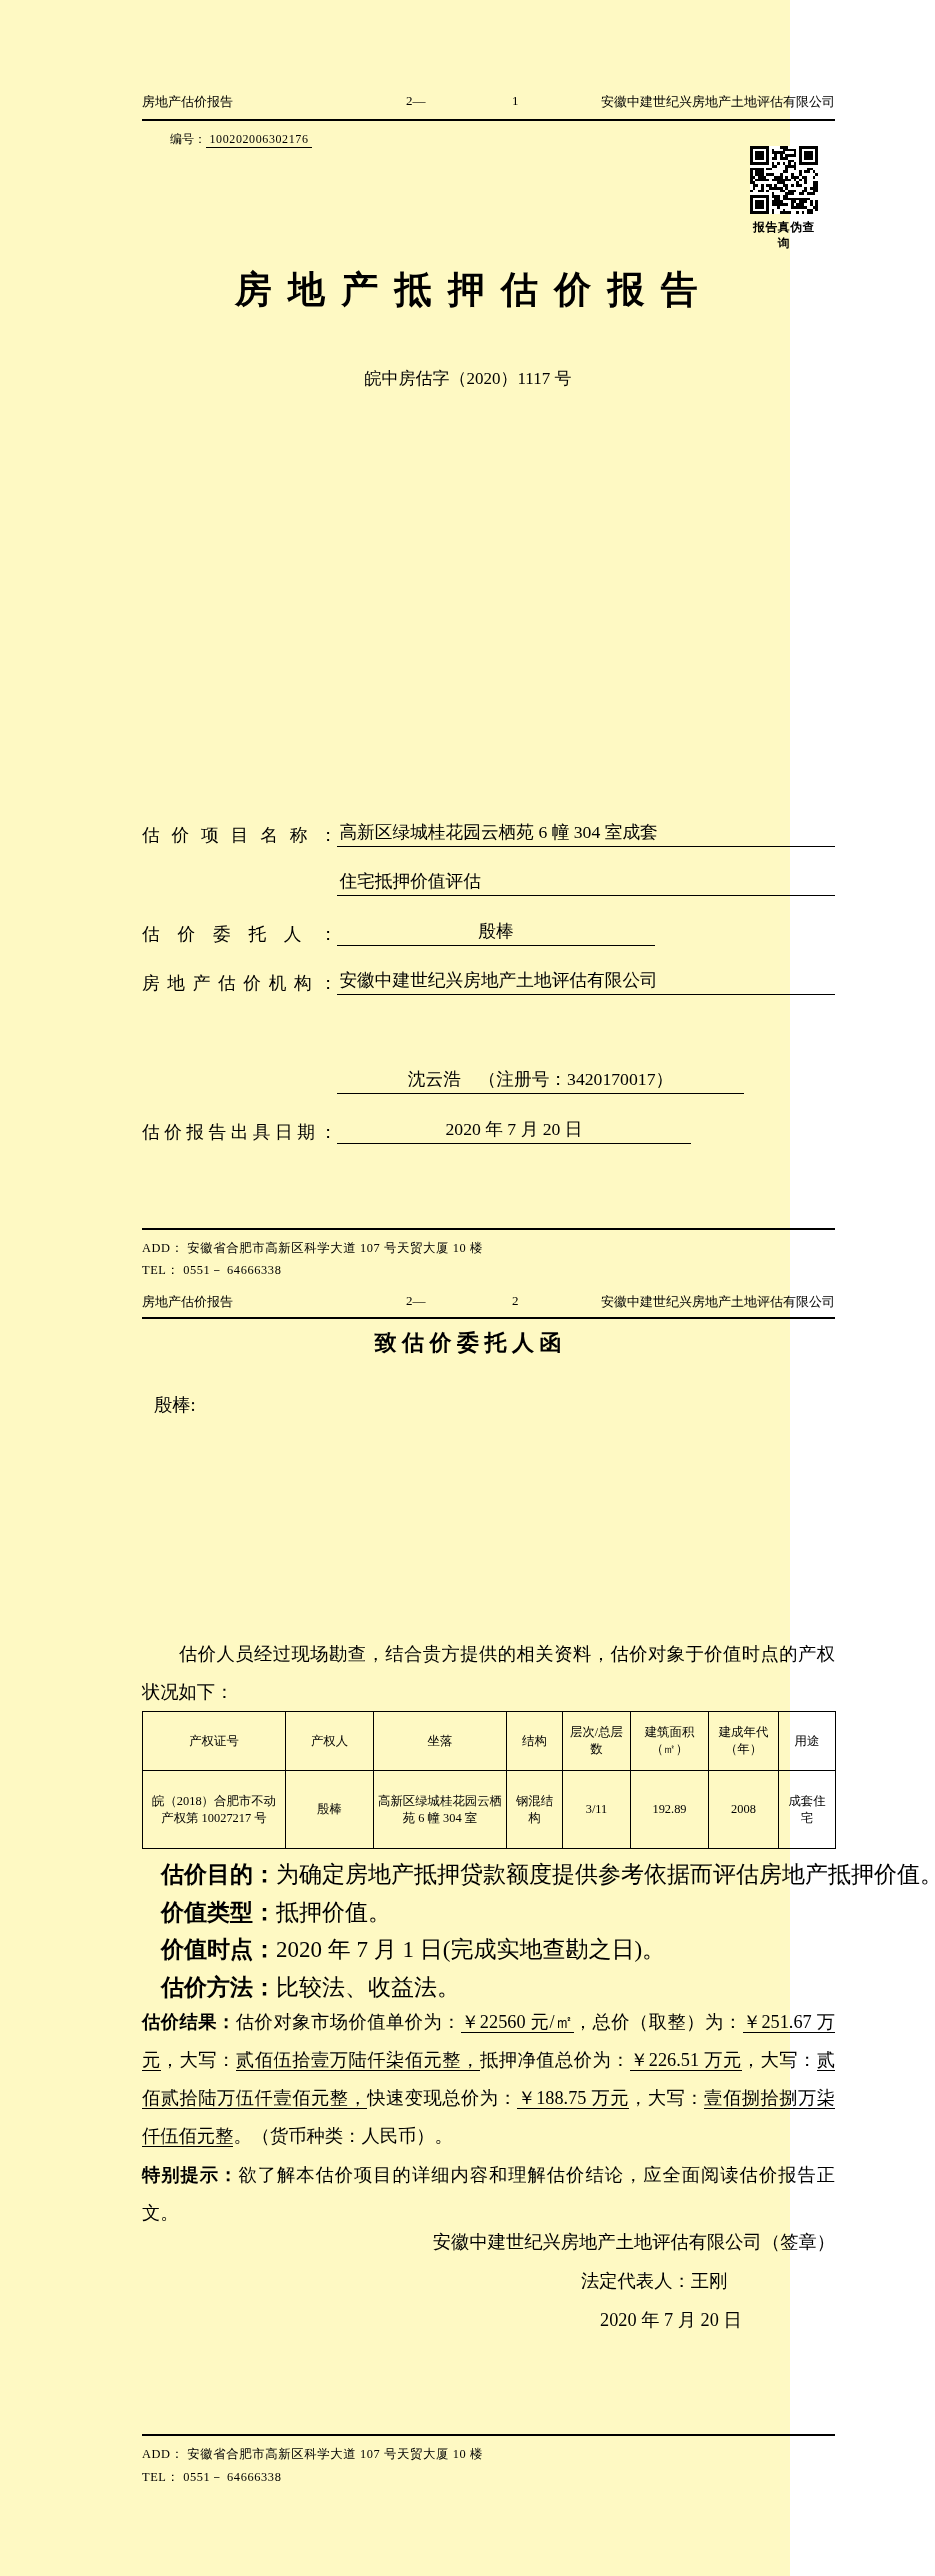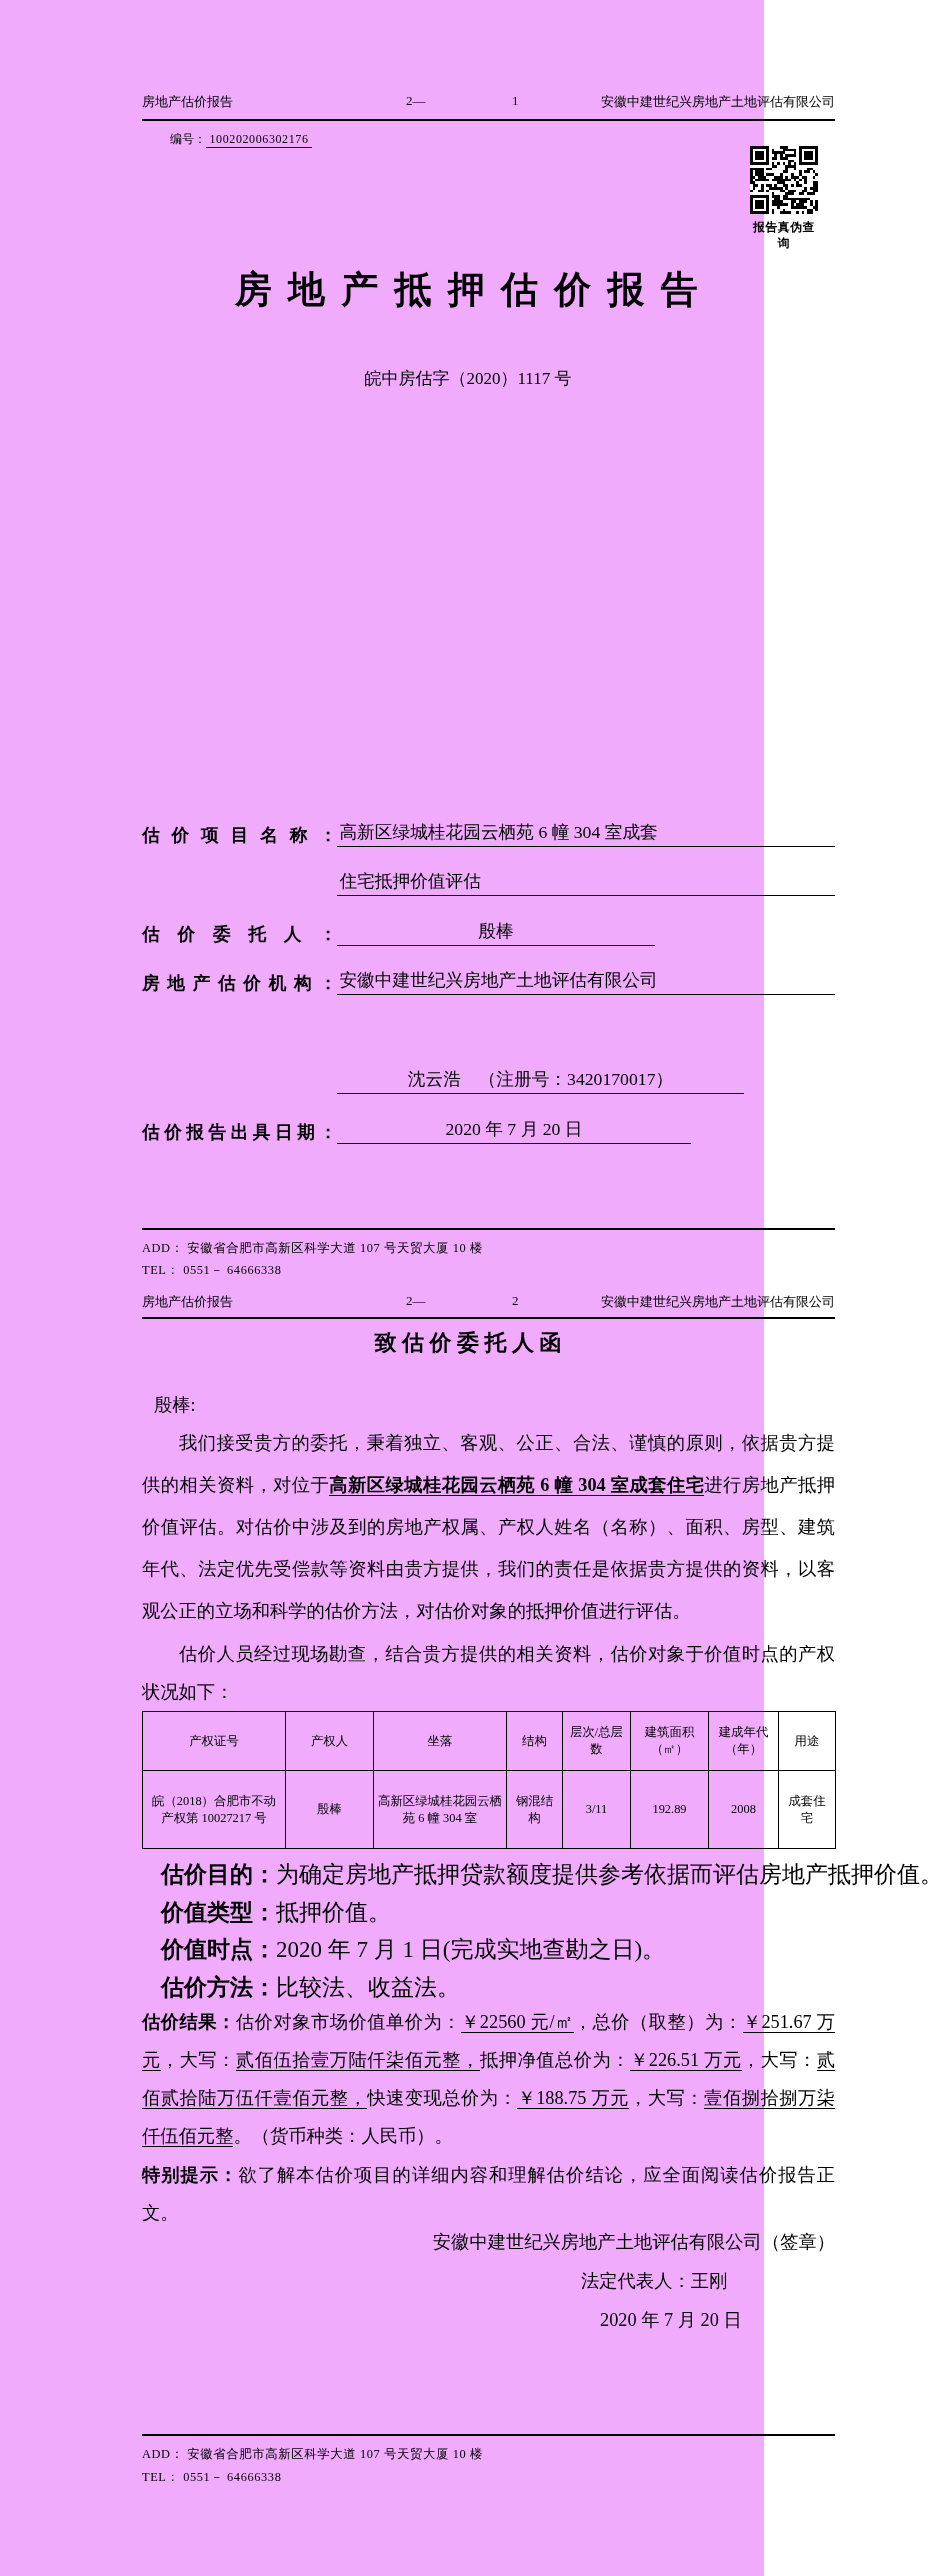--- a/index.html
+++ b/index.html
@@ -1,38 +1,38 @@
 <!DOCTYPE html>
 <html style="font-size:9.4px"><head>
 <meta charset="utf-8">
 <style>
   html,body{margin:0;padding:0;background:#ffffff;}
-  .canvas{position:relative;width:764px;height:2576px;background:#f0abfc;
-          font-family:"Liberation Serif","DejaVu Serif",serif;color:#000;}
+  .canvas{position:relative;width:764px;height:2576px;background:#fef9c3;
+          font-family:"Liberation Serif","DejaVu Serif",serif;color:#000;padding-left:26px;}
   .rule{position:absolute;left:142px;width:693px;background:#000;}
   
   .pghead{position:absolute;left:142px;width:693px;height:20px;font-size:13px;}
   .pghead .hl{position:absolute;left:0;top:0;}
   .pghead .hc1{position:absolute;left:264px;top:0;}
   .pghead .hc2{position:absolute;left:370px;top:0;}
   .pghead .hr{position:absolute;right:0;top:0;}
   
   .docno{position:absolute;left:170px;top:131px;font-size:12px;}
   .docno .num{border-bottom:1.2px solid #000;padding:0 3.5px 1.2px 3.5px;letter-spacing:0.6px;}
   
   .qrwrap{position:absolute;left:748px;top:146px;width:72px;text-align:center;}
   .qrcap{margin-top:3.5px;font-size:11.8px;font-weight:bold;letter-spacing:0.6px;
          font-family:"Liberation Sans","DejaVu Sans",sans-serif;}
   
   .bigtitle{position:absolute;left:0;top:265px;width:936px;text-align:center;
             font-size:37px;font-weight:900;letter-spacing:3.5px;}
   .subtitle{position:absolute;left:0;top:367px;width:936px;text-align:center;font-size:17px;}
   
   .frow{position:absolute;left:142px;width:693px;height:34px;display:flex;align-items:flex-end;font-size:17.7px;}
-  .flabel{width:195px;font-weight:bold;text-align:justify;text-align-last:justify;flex:0 0 auto;}
+  .flabel{width:195px;font-weight:normal;text-align:justify;text-align-last:justify;flex:0 0 auto;}
   .fval{border-bottom:1.2px solid #000;padding-bottom:2.4px;min-height:23.6px;}
   .fv-fill{flex:1 1 auto;}
   .fv-left{text-align:left;padding-left:2.4px;}
   .fv-center{text-align:center;}
   
   .foot{position:absolute;left:142px;font-size:12.4px;letter-spacing:0.6px;}
   
   .lettertitle{position:absolute;left:0;top:1328px;width:936px;text-align:center;
                font-size:22px;font-weight:bold;}
   .salut{position:absolute;left:142px;top:1392px;font-size:18.3px;margin-left:12px;}
@@ -440,23 +440,20 @@
     <span class="hl">房地产估价报告</span>
     <span class="hc1">2—</span>
     <span class="hc2">2</span>
     <span class="hr">安徽中建世纪兴房地产土地评估有限公司</span>
   </div>
   <div class="rule" style="top:1317px;height:2.4px;"></div>
 
   <div class="lettertitle">致  估  价  委  托  人  函</div>
   <div class="salut">殷棒:</div>
 
-  <div class="para p1">
-    <span>我们接受贵方的委托，秉着独立、客观、公正、合法、谨慎的原则，依据贵方提供的相关资料，对位于</span><span class="hl-strong">高新区绿城桂花园云栖苑 6 幢 304 室成套住宅</span><span>进行房地产抵押价值评估。对估价中涉及到的房地产权属、产权人姓名（名称）、面积、房型、建筑年代、法定优先受偿款等资料由贵方提供，我们的责任是依据贵方提供的资料，以客观公正的立场和科学的估价方法，对估价对象的抵押价值进行评估。</span>
-  </div>
   <div class="para p2">估价人员经过现场勘查，结合贵方提供的相关资料，估价对象于价值时点的产权状况如下：</div>
 
   <table class="ptable">
     <thead>
         <tr class="hd" id="ptable-head">
           <th style="width: 143px;">产权证号</th>
           <th style="width: 88px;">产权人</th>
           <th style="width: 133px;">坐落</th>
           <th style="width: 56px;">结构</th>
           <th style="width: 68px;">层次/总层数</th>

